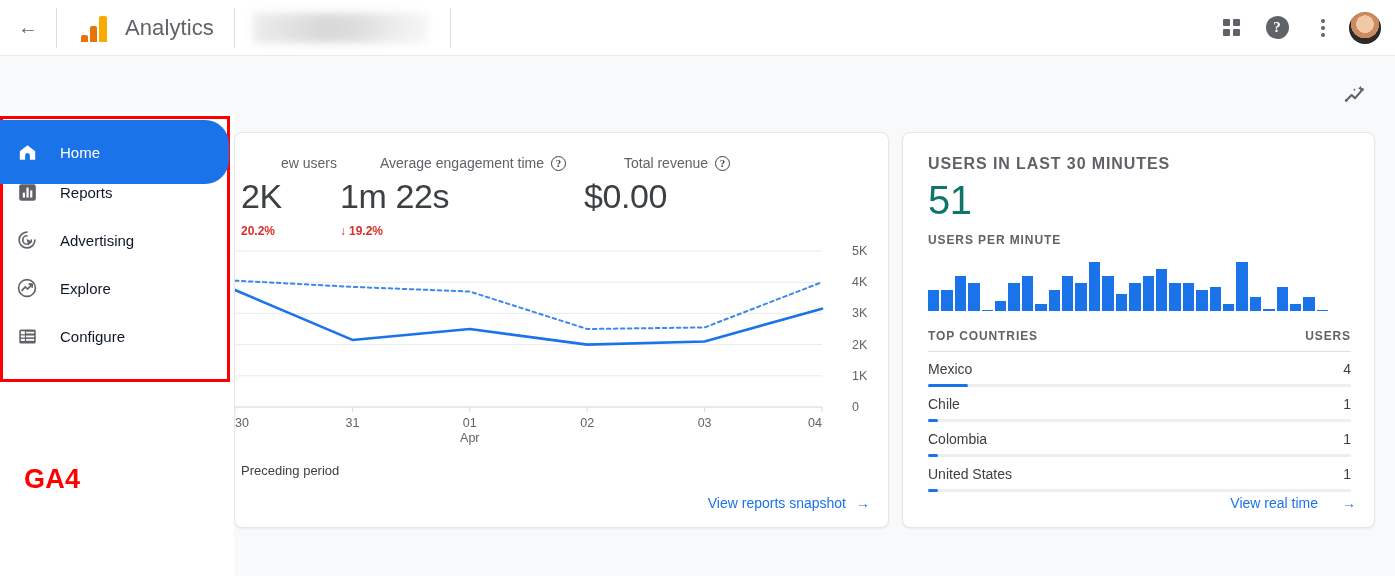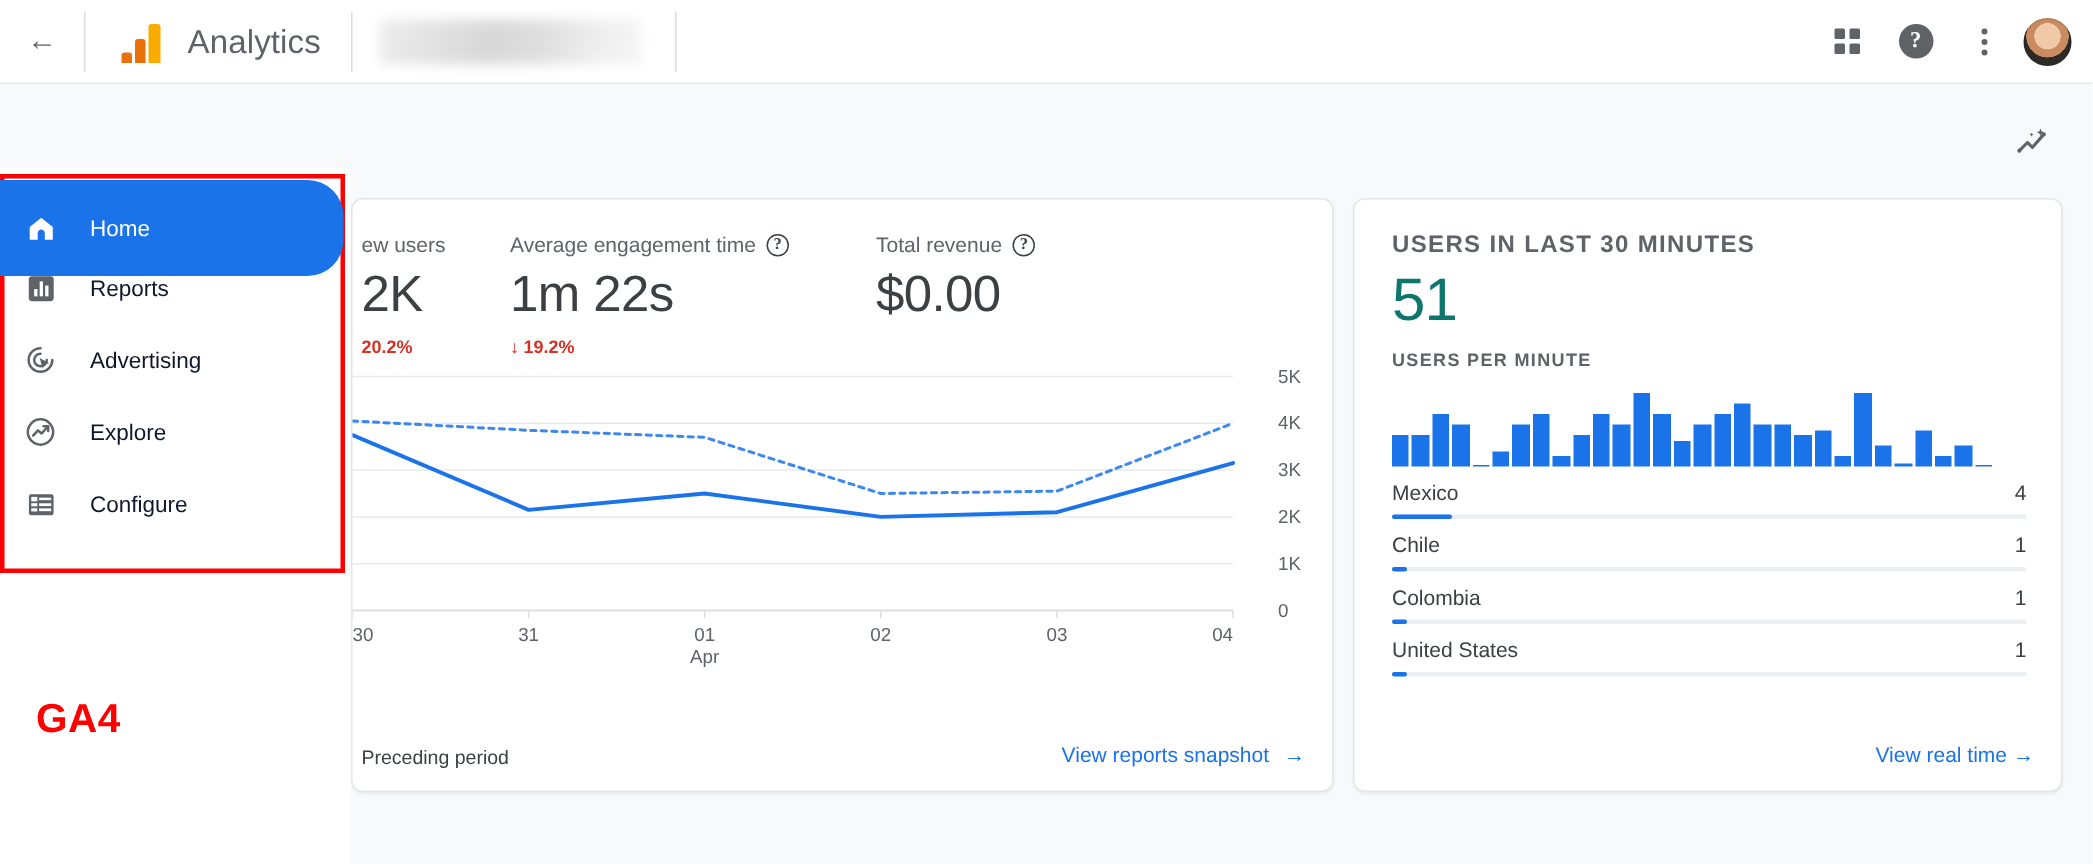--- a/index.html
+++ b/index.html
@@ -59,31 +59,31 @@
   .card {
     position: absolute; background: #fff; border: 1px solid #e4e6e8; border-radius: 8px;
     box-shadow: 0 1px 2px rgba(60,64,67,.08);
   }
   .card-main  { left: 0px;   top: 0; width: 655px; height: 396px; }
   .card-rt    { left: 668px; top: 0; width: 473px; height: 396px; }
 
   
   .metrics { position: absolute; left: 0; top: 22px; width: 655px; height: 86px; }
   .metric { position: absolute; top: 0; }
-  .m-label { font-size: 14px; color: #5f6368; display: flex; align-items: center; gap: 7px; white-space: nowrap; }
+  .m-label { font-size: 14px; color: #5f6368; display: flex; align-items: center; gap: 7px; white-space: nowrap; margin-left: 40px; }
   .qmark { width: 15px; height: 15px; border-radius: 50%; border: 1.4px solid #3c4043; color: #3c4043;
     font-size: 11px; font-weight: bold; display: inline-flex; align-items:center; justify-content:center;
     font-family: "Liberation Serif", serif; cursor: pointer; flex: none; }
   .m-value { font-size: 34px; color: #3c4043; font-weight: 400; margin-top: 8px; letter-spacing: -.4px; line-height: 1; }
   .m-delta { font-size: 12px; font-weight: bold; margin-top: 11px; display: flex; align-items: center; gap: 3px; }
   .m-delta.down { color: #d93025; }
 
   
   .linechart { position: absolute; left: 0; top: 112px; width: 655px; height: 200px; }
-  .legend-pp { position: absolute; left: 6px; top: 330px; font-size: 13px; color: #3c4043; margin-top: 34px; }
+  .legend-pp { position: absolute; left: 6px; top: 330px; font-size: 13px; color: #3c4043; }
   .snapshot-link {
     position: absolute; right: 18px; bottom: 16px; font-size: 14px; color: #1a73e8;
     display: flex; align-items: center; gap: 10px; cursor: pointer; font-weight: 400;
   }
 
   
   .rt-pad { position: absolute; left: 25px; top: 22px; width: 423px; }
   .rt-label { font-size: 16px; color: #5f6368; letter-spacing: .9px; font-weight: bold; }
   .rt-big { font-size: 40px; color: #0f766e; margin-top: 6px; line-height: 1.05; letter-spacing: -.5px; }
   .rt-label2 { font-size: 12px; color: #5f6368; letter-spacing: .9px; font-weight: bold; margin-top: 12px; }
@@ -91,21 +91,21 @@
   .upm-bar { flex: 1; background: #1a73e8; min-height: 1px; }
 
   .tbl-head { display: flex; justify-content: space-between; font-size: 12px; color: #5f6368;
     letter-spacing: .9px; font-weight: bold; padding-bottom: 8px; margin-top: 18px;
     border-bottom: 1px solid #e0e0e0; }
   .tbl-row { position: relative; padding: 9px 0 0 0; }
   .tbl-row-inner { display: flex; justify-content: space-between; font-size: 14px; color: #3c4043; }
   .tbl-bar-bg { margin-top: 7px; height: 3px; width: 100%; background: #eceff1; border-radius: 2px; }
   .tbl-bar-fg { height: 3px; background: #1a73e8; border-radius: 2px; }
   .rt-link { position: absolute; right: 18px; bottom: 16px; font-size: 14px; color: #1a73e8;
-    display: flex; align-items: flex-start; gap: 4px; cursor: pointer; }
+    display: flex; align-items: flex-start; gap: 24px; cursor: pointer; }
 
   
   .sidebar {
     position: absolute; left: 0; top: 56px; width: 234px; height: 520px;
     background: #fff; z-index: 20;
   }
   .nav-box { position: absolute; left: 0px; top: 4px; width: 230px; height: 266px;
     border: 3px solid #ff0000; background: #fff; }
   .nav-list { position: absolute; left: 0; top: 56px; width: 234px; }
   .nav-item { position: relative; height: 48px; display: flex; align-items: center;
@@ -283,20 +283,24 @@
                 <div class="upm-bar" style="height: 6.93333px;"></div>
                 <div class="upm-bar" style="height: 48.5333px;"></div>
                 <div class="upm-bar" style="height: 13.8667px;"></div>
                 <div class="upm-bar" style="height: 2.08px;"></div>
                 <div class="upm-bar" style="height: 24.2667px;"></div>
                 <div class="upm-bar" style="height: 6.93333px;"></div>
                 <div class="upm-bar" style="height: 13.8667px;"></div>
                 <div class="upm-bar" style="height: 1.5px;"></div>
               </div>
 
+            <div class="tbl-head">
+              <span>TOP COUNTRIES</span>
+              <span>USERS</span>
+            </div>
             <div id="country-rows">
                 <div class="tbl-row">
                   <div class="tbl-row-inner">
                     <span>Mexico</span>
                     <span>4</span>
                   </div>
                   <div class="tbl-bar-bg">
                     <div class="tbl-bar-fg" style="width: 9.5%;"></div>
                   </div>
                 </div>

